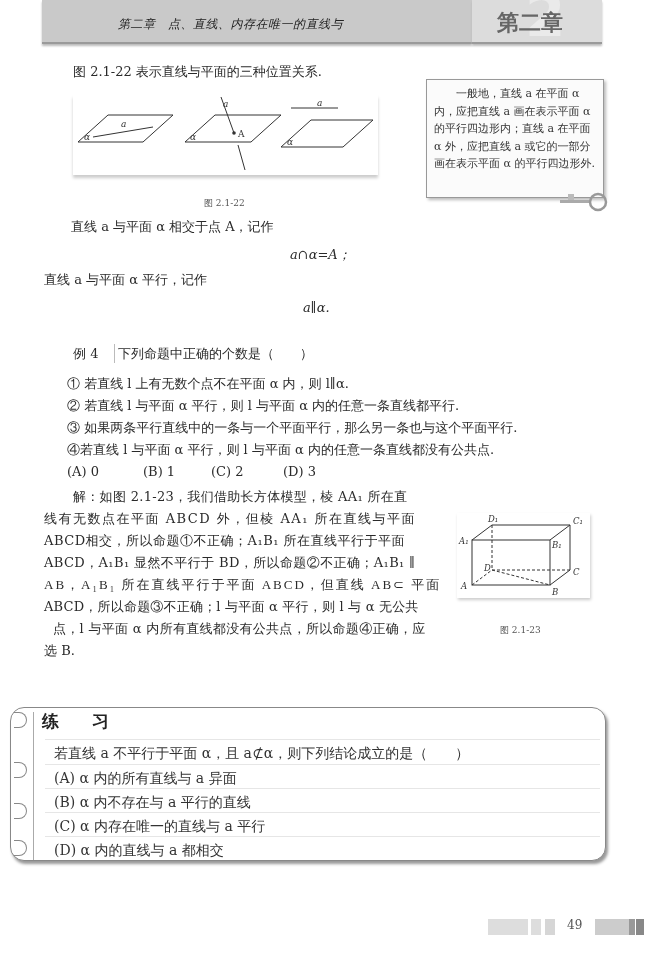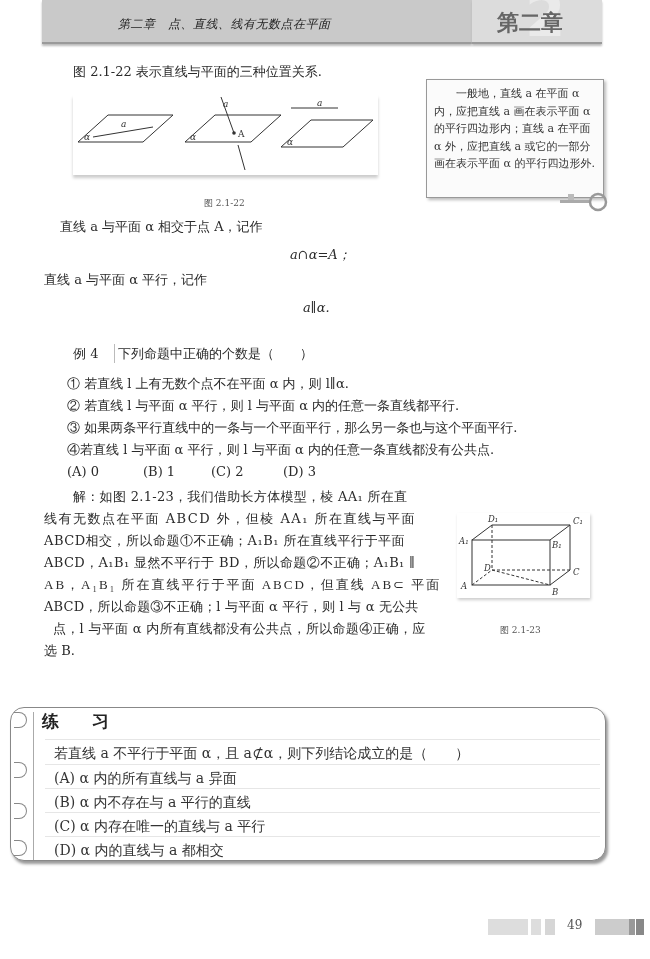--- a/index.html
+++ b/index.html
@@ -39,21 +39,21 @@
   .ex-txt{font-size:14px;color:#333;white-space:nowrap;}
   
   .fb{height:16px;}
 </style>
 </head>
 <body>
 
 <div class="abs hdr"></div>
 <div class="abs hdr-right"></div>
 <div class="abs hdr-big-num">2</div>
-<div class="abs hdr-title">第二章　点、直线、线有无数点在平面</div>
+<div class="abs hdr-title">第二章　点、直线、内存在唯一的直线与</div>
 <div class="abs hdr-chapter">第二章</div>
 
 <div class="abs txt" style="left:73px;top:62px;">图 2.1-22 表示直线与平面的三种位置关系.</div>
 
 <div class="abs fig1">
   <svg width="305" height="80">
     <g stroke="#333" fill="none" stroke-width="1">
 
       <polygon points="5,47 35,20 100,20 70,47"></polygon>
       <line x1="20" y1="42" x2="80" y2="32"></line>
@@ -82,21 +82,21 @@
 <div class="abs note"></div>
 <div class="abs note-text" style="text-indent:2em;">一般地，直线 a 在平面 α 内，应把直线 a 画在表示平面 α 的平行四边形内；直线 a 在平面 α 外，应把直线 a 或它的一部分画在表示平面 α 的平行四边形外.</div>
 <div class="abs" style="left:560px;top:191px;">
   <svg width="50" height="22">
     <rect x="0" y="9" width="30" height="3" fill="#aaa"></rect>
     <rect x="8" y="3" width="6" height="6" fill="#bbb"></rect>
     <circle cx="38" cy="11" r="8" fill="none" stroke="#999" stroke-width="2.5"></circle>
   </svg>
 </div>
 
-<div class="abs txt" style="left:60px;top:217px;text-align:right;">直线 a 与平面 α 相交于点 A，记作</div>
+<div class="abs txt" style="left:71px;top:217px;text-align:right;">直线 a 与平面 α 相交于点 A，记作</div>
 <div class="abs txt" style="left:290px;top:245px;font-style:italic;">a∩α=A；</div>
 <div class="abs txt" style="left:44px;top:270px;">直线 a 与平面 α 平行，记作</div>
 <div class="abs txt" style="left:303px;top:298px;font-style:italic;">a∥α.</div>
 
 <div class="abs txt" style="left:73px;top:344px;padding-right:16px;border-right:1px solid #bbb;">例 4</div>
 <div class="abs txt" style="left:118px;top:344px;">下列命题中正确的个数是（　　）</div>
 <div class="abs txt" style="left:67px;top:374px;">① 若直线 l 上有无数个点不在平面 α 内，则 l∥α.</div>
 <div class="abs txt" style="left:67px;top:396px;">② 若直线 l 与平面 α 平行，则 l 与平面 α 内的任意一条直线都平行.</div>
 <div class="abs txt" style="left:67px;top:418px;">③ 如果两条平行直线中的一条与一个平面平行，那么另一条也与这个平面平行.</div>
 <div class="abs txt" style="left:67px;top:440px;">④若直线 l 与平面 α 平行，则 l 与平面 α 内的任意一条直线都没有公共点.</div>

